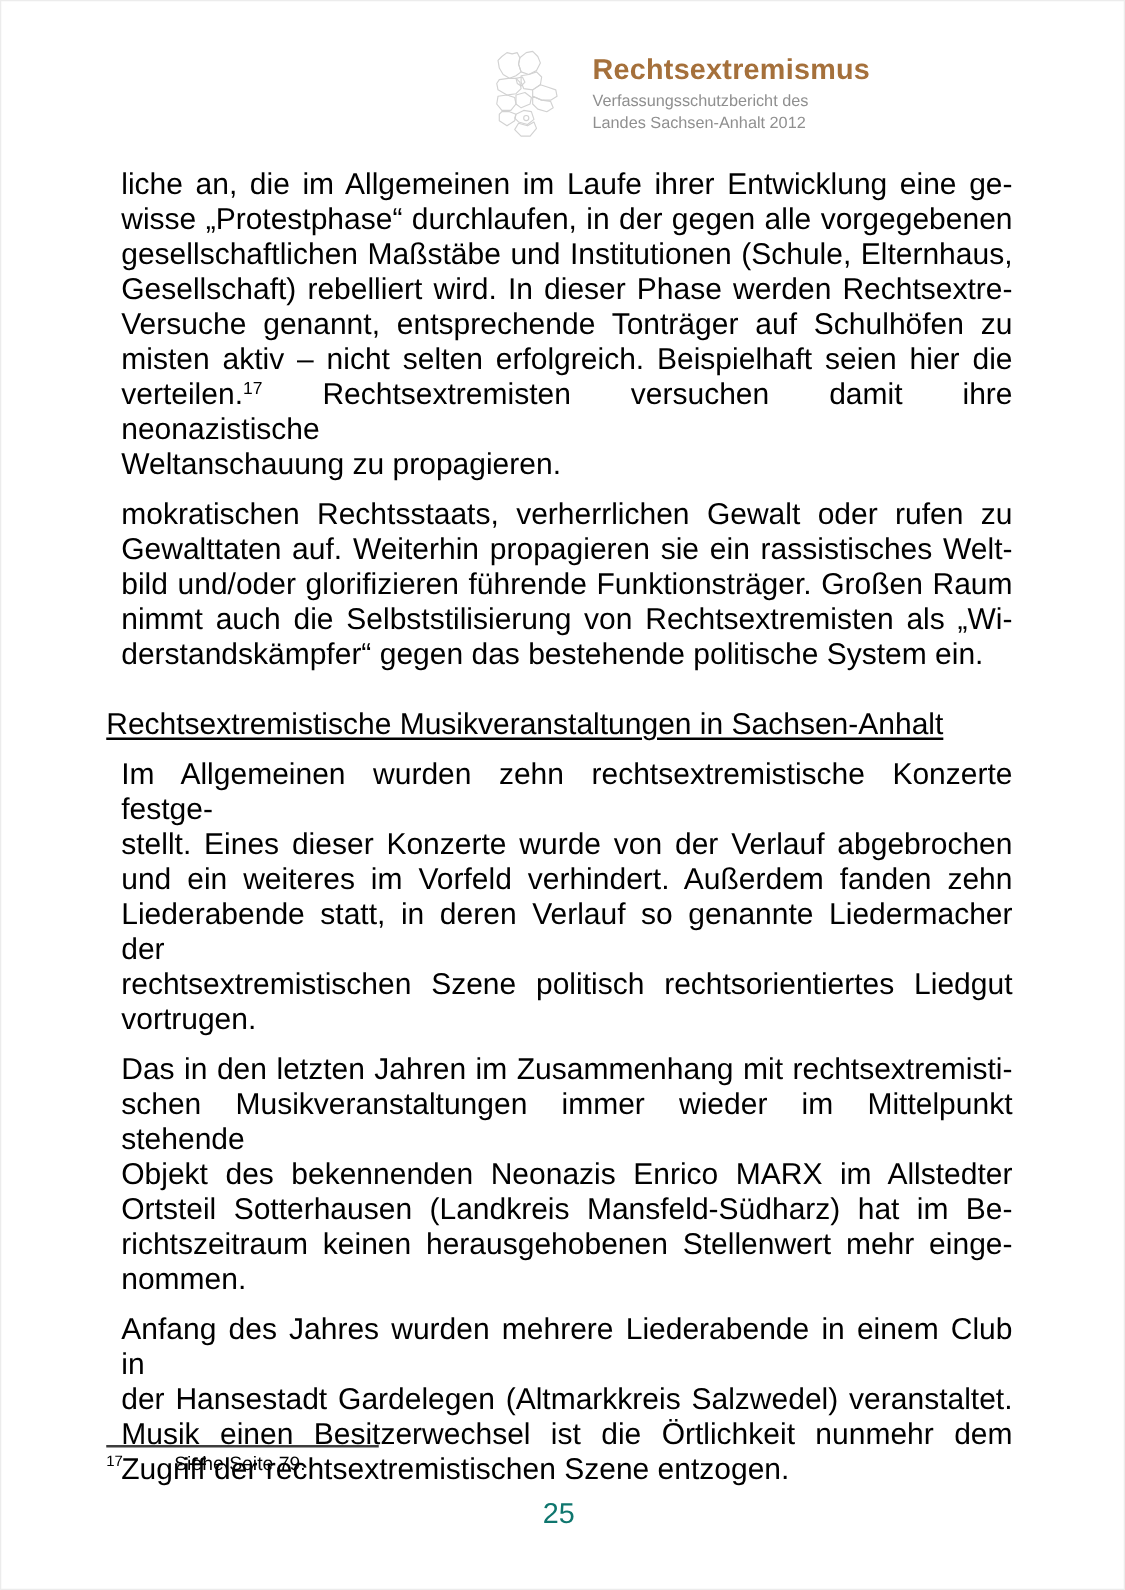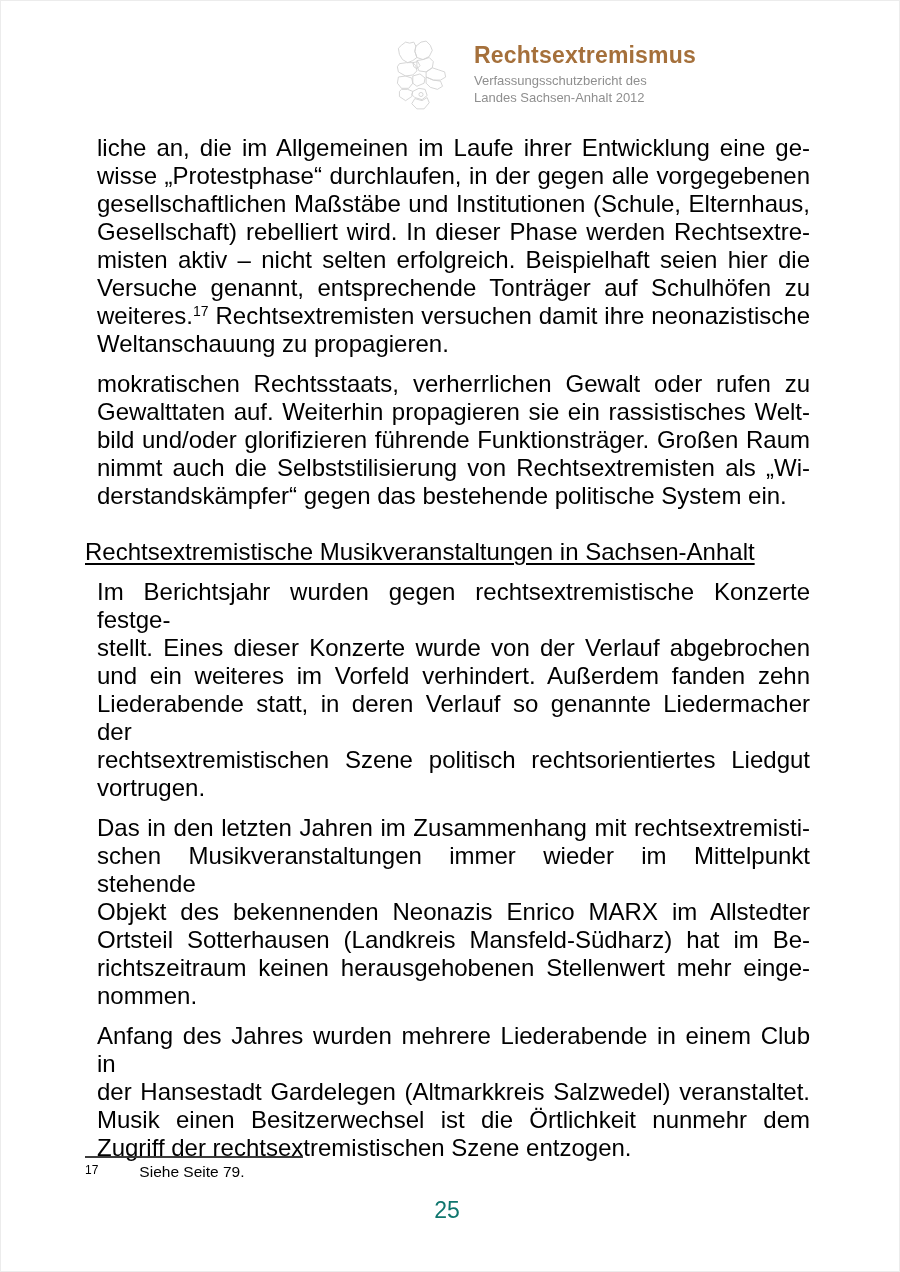--- a/index.html
+++ b/index.html
@@ -134,35 +134,35 @@
       <div class="subtitle">Landes Sachsen-Anhalt 2012</div>
     </div>
   </div>
 
   <div class="content">
     <div class="para">
         <div class="line">liche an, die im Allgemeinen im Laufe ihrer Entwicklung eine ge-</div>
         <div class="line">wisse „Protestphase“ durchlaufen, in der gegen alle vorgegebenen</div>
         <div class="line">gesellschaftlichen Maßstäbe und Institutionen (Schule, Elternhaus,</div>
         <div class="line">Gesellschaft) rebelliert wird. In dieser Phase werden Rechtsextre-</div>
+        <div class="line">Versuche genannt, entsprechende Tonträger auf Schulhöfen zu</div>
         <div class="line">misten aktiv – nicht selten erfolgreich. Beispielhaft seien hier die</div>
-        <div class="line">Versuche genannt, entsprechende Tonträger auf Schulhöfen zu</div>
-        <div class="line"><span>weiteres.</span><sup>17</sup><span> Rechtsextremisten versuchen damit ihre neonazistische</span></div>
+        <div class="line"><span>verteilen.</span><sup>17</sup><span> Rechtsextremisten versuchen damit ihre neonazistische</span></div>
         <div class="line last">Weltanschauung zu propagieren.</div>
       </div>
     <div class="para">
         <div class="line">mokratischen Rechtsstaats, verherrlichen Gewalt oder rufen zu</div>
         <div class="line">Gewalttaten auf. Weiterhin propagieren sie ein rassistisches Welt-</div>
         <div class="line">bild und/oder glorifizieren führende Funktionsträger. Großen Raum</div>
         <div class="line">nimmt auch die Selbststilisierung von Rechtsextremisten als „Wi-</div>
         <div class="line last">derstandskämpfer“ gegen das bestehende politische System ein.</div>
       </div>
     <div class="heading">Rechtsextremistische Musikveranstaltungen in Sachsen-Anhalt</div>
     <div class="para">
-        <div class="line">Im Berichtsjahr wurden gegen rechtsextremistische Konzerte festge-</div>
+        <div class="line">Im Allgemeinen wurden zehn rechtsextremistische Konzerte festge-</div>
         <div class="line">stellt. Eines dieser Konzerte wurde von der Verlauf abgebrochen</div>
         <div class="line">und ein weiteres im Vorfeld verhindert. Außerdem fanden zehn</div>
         <div class="line">Liederabende statt, in deren Verlauf so genannte Liedermacher der</div>
         <div class="line">rechtsextremistischen Szene politisch rechtsorientiertes Liedgut</div>
         <div class="line last">vortrugen.</div>
       </div>
     <div class="para">
         <div class="line">Das in den letzten Jahren im Zusammenhang mit rechtsextremisti-</div>
         <div class="line">schen Musikveranstaltungen immer wieder im Mittelpunkt stehende</div>
         <div class="line">Objekt des bekennenden Neonazis Enrico MARX im Allstedter</div>

